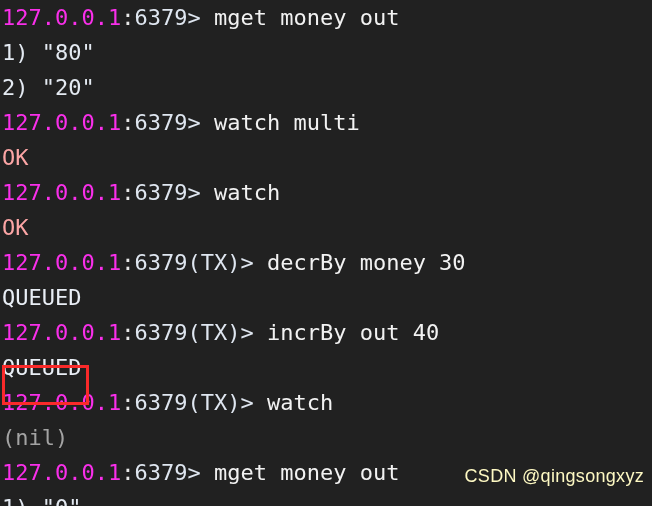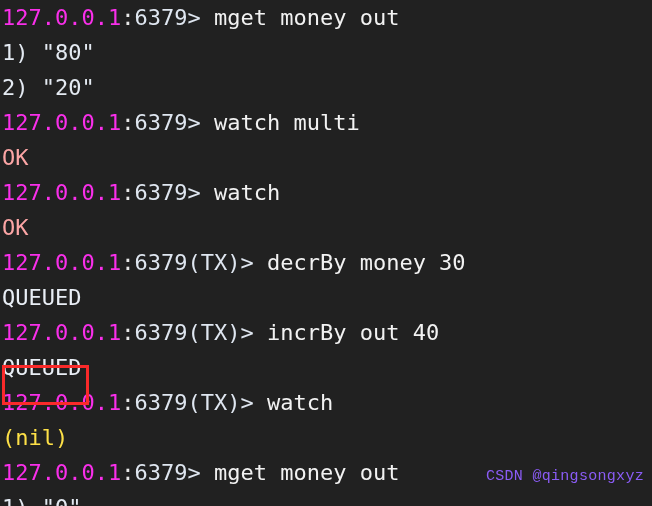--- a/index.html
+++ b/index.html
@@ -27,41 +27,41 @@
   }
   .ip      { color: #f92fea; }
   .colon   { color: #e8e8e8; }
   .port    { color: #dfe6f0; }
   .prompt  { color: #dfe6f0; }
   .cmd     { color: #f2f2f2; }
   .ok      { color: #fca5a5; }
   .queued  { color: #e9eef5; }
   .reply   { color: #e4eaf2; }
   .idx     { color: #e4eaf2; }
-  .nil     { color: #fde047; text-align: right; }
+  .nil     { color: #a3a3a3; text-align: right; }
 
   
   #nil-highlight {
     position: absolute;
     left: 2px;
     top: 365px;
     width: 87px;
     height: 40px;
     border: 3px solid #fa2a2a;
     box-sizing: border-box;
     pointer-events: none;
   }
 
   #watermark {
     position: absolute;
     right: 8px;
     bottom: 12px;
-    color: #8b5cf6;
-    font-family: Liberation Mono, monospace;
-    font-size: 15px;
+    color: #fef9c3;
+    font-family: Liberation Sans, sans-serif;
+    font-size: 18px;
     letter-spacing: 0.3px;
   }
 </style>
 </head>
 <body>
 
 <div id="terminal">
   <div id="terminal-output">
       <div class="line"><span class="ip">127.0.0.1</span><span class="colon">:</span><span class="port">6379</span><span class="prompt">&gt; </span><span class="cmd">mget money out</span></div>
       <div class="line"><span class="idx">1) </span><span class="reply">"80"</span></div>

